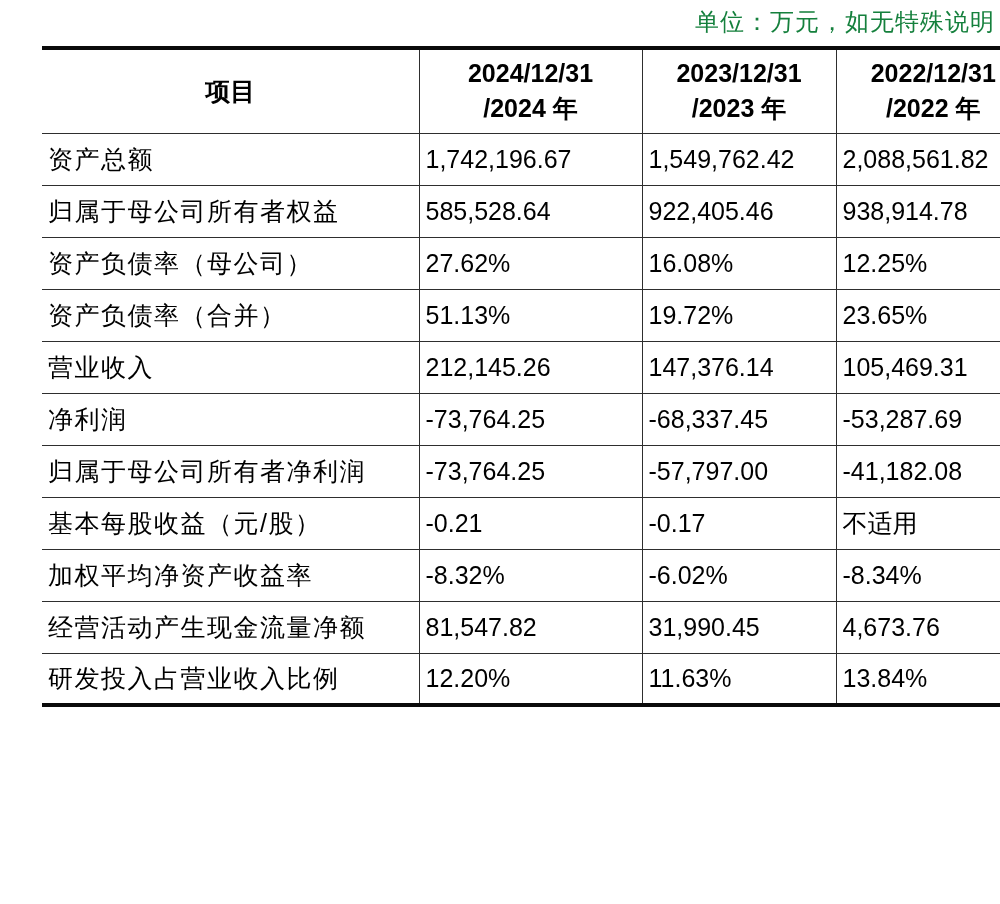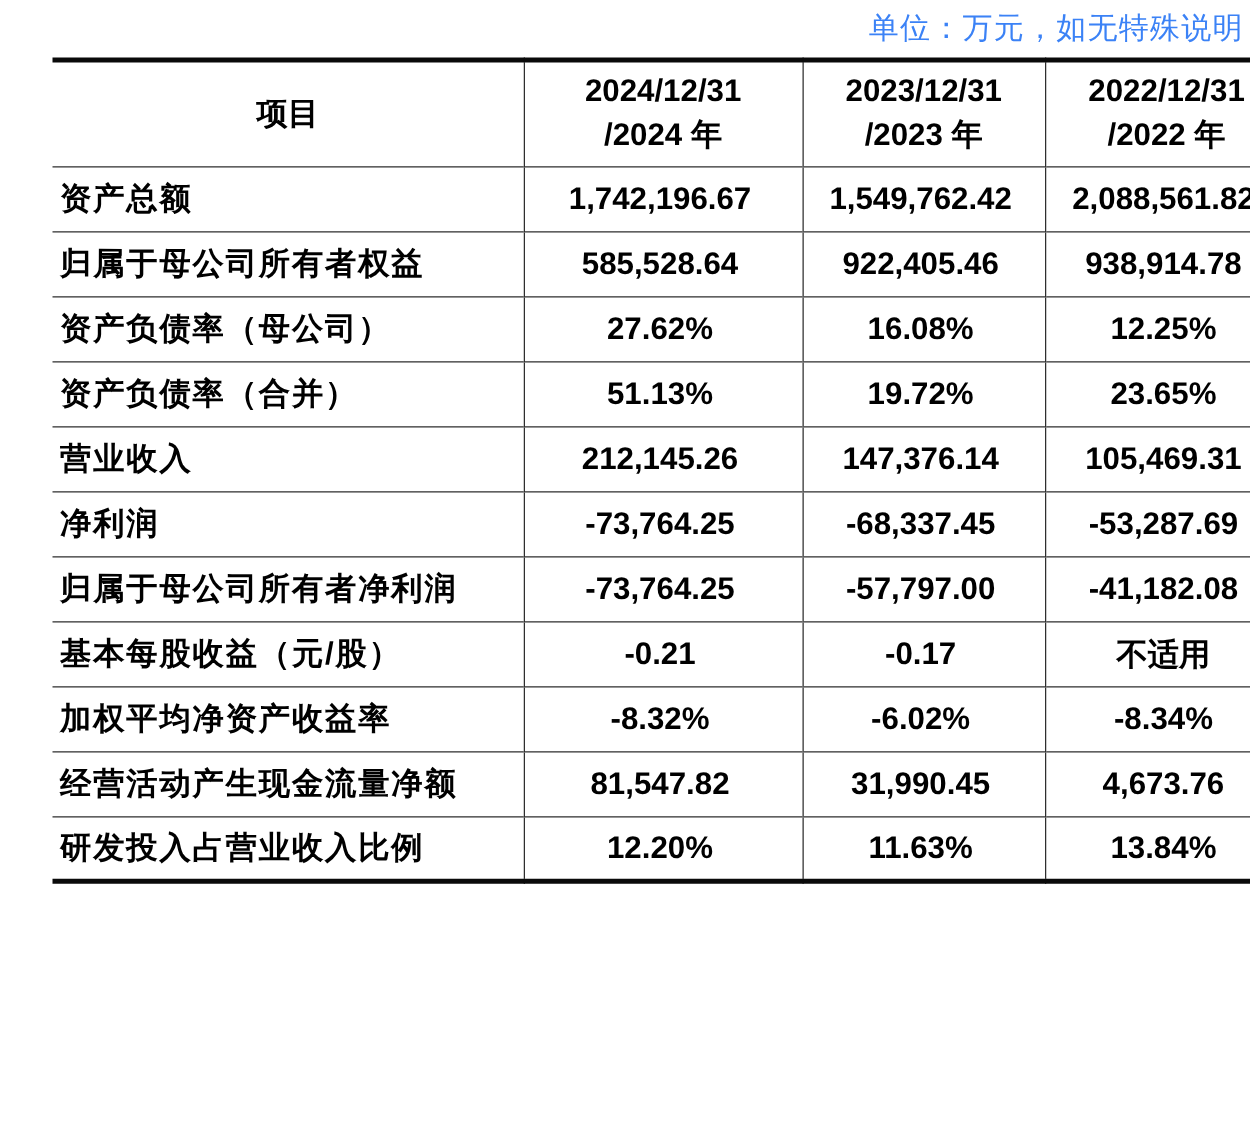--- a/index.html
+++ b/index.html
@@ -10,21 +10,21 @@
     font-family: "Liberation Sans", "DejaVu Sans", sans-serif;
     position: relative;
     overflow: hidden;
   }
   .unit-note {
     position: absolute;
     top: 6px;
     right: 5px;
     font-size: 24px;
     letter-spacing: 1px;
-    color: #3b82f6;
+    color: #15803d;
     white-space: nowrap;
   }
   table.fin-table {
     position: absolute;
     left: 8px;
     top: 46px;
     width: 988px;
     border-collapse: collapse;
     table-layout: fixed;
     border-top: 4px solid #0a0a0a;
@@ -33,21 +33,20 @@
   }
   col.c-label { width: 377px; }
   col.c-2024  { width: 223px; }
   col.c-2023  { width: 194px; }
   col.c-2022  { width: 194px; }
 
   .fin-table th, .fin-table td {
     border-top: 1.5px solid #2e2e2e;
     font-size: 25px;
     vertical-align: middle;
-    font-weight: bold;
   }
   .fin-table th + th, .fin-table td + td {
     border-left: 1.5px solid #2e2e2e;
   }
   .fin-table thead th {
     font-weight: bold;
     text-align: center;
     height: 85px;
     white-space: pre-line;
     line-height: 1.42;
@@ -55,21 +54,21 @@
   }
   .fin-table tbody tr { height: 52px; }
   .fin-table tbody tr.tall { height: 85px; }
   td.label {
     text-align: left;
     padding: 4px 10px 4px 6px;
     letter-spacing: 1.5px;
     line-height: 1.4;
   }
   td.val {
-    text-align: center;
+    text-align: left;
     padding: 4px 11px 4px 6px;
     white-space: nowrap;
   }
 </style>
 </head>
 <body>
 
 <div class="unit-note">单位：万元，如无特殊说明</div>
 
 <table class="fin-table">

